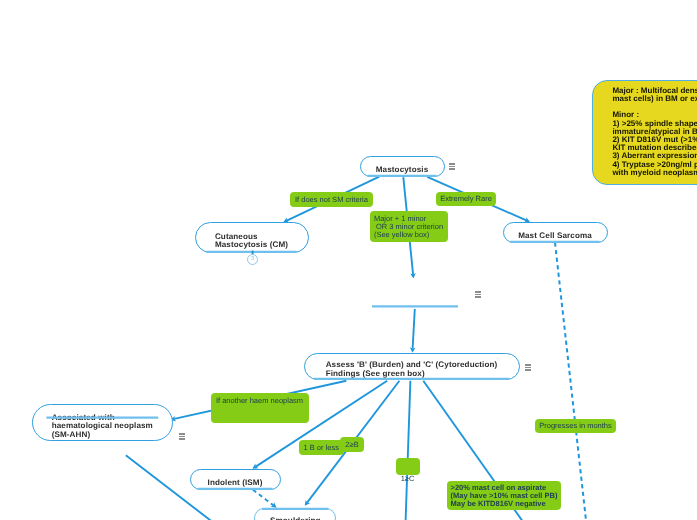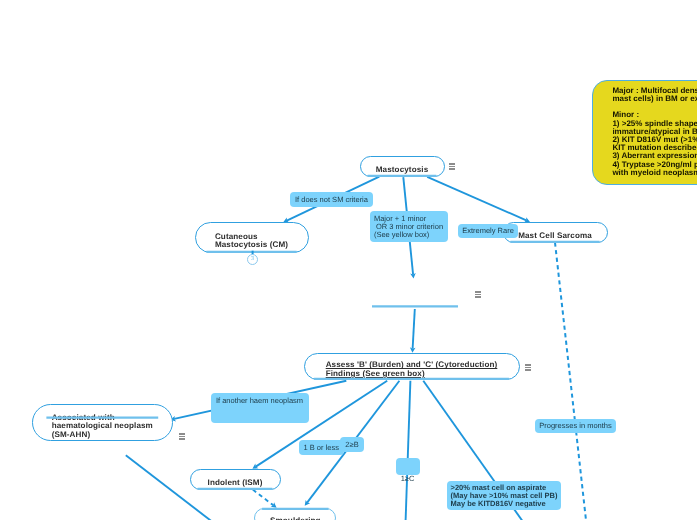--- a/index.html
+++ b/index.html
@@ -9,21 +9,21 @@
        -webkit-font-smoothing:antialiased;text-rendering:geometricPrecision;}
   #canvas{position:absolute;left:0;top:0;width:697px;height:520px;overflow:hidden;background:#fff;}
   #links,#overlay{position:absolute;left:0;top:0;width:697px;height:520px;pointer-events:none;}
   #overlay{z-index:5;}
   .node{position:absolute;box-sizing:border-box;background:#ffffff;
         border:1.5px solid #30A0E0;border-radius:60px;
         color:#2e2e2e;font-weight:bold;font-size:8.1px;
         display:flex;align-items:center;justify-content:center;
         text-align:left;line-height:8.75px;white-space:pre;letter-spacing:0.1px;padding-top:8px;}
   
-  .label{position:absolute;box-sizing:border-box;background:#7dd3fc;
+  .label{position:absolute;box-sizing:border-box;background:#84cc16;
          border-radius:4px;color:#20404f;font-size:7.5px;
          display:flex;align-items:flex-start;justify-content:center;
          line-height:8.1px;white-space:pre;}
   .yellowbox{position:absolute;box-sizing:border-box;background:#E5D81E;
          border:1.5px solid #4FAEE2;border-radius:15px;color:#151500;
          font-weight:bold;font-size:8px;line-height:8.2px;white-space:pre;
          padding:6.3px 0 0 19.4px;letter-spacing:0px;}
   .node-light{border-color:#6FC0EC;border-width:1.6px;}
   .ham{position:absolute;}
   .ham i{display:block;position:absolute;left:0;background:#8C8C8C;width:100%;}
@@ -89,32 +89,32 @@
       <line x1="314.03" y1="378.9" x2="508.97" y2="378.9" stroke="#6FC0EC" stroke-width="2.3"></line>
       <line x1="46.386" y1="417.6" x2="158.214" y2="417.6" stroke="#6FC0EC" stroke-width="2.2"></line>
       <line x1="197.69" y1="488.9" x2="272.31" y2="488.9" stroke="#6FC0EC" stroke-width="2.3"></line>
       <line x1="262.1" y1="508.8" x2="328.5" y2="508.8" stroke="#6FC0EC" stroke-width="2.2"></line>
       <line x1="252.6" y1="250.7" x2="252.6" y2="254.49999999999997" stroke="#1F96DC" stroke-width="2"></line>
     </svg>
 <div class="node" id="node-mastocytosis" style="left: 359.5px; top: 155.5px; width: 85px; height: 21px;"><span>Mastocytosis</span></div>
     <div class="node" id="node-cm" style="left: 194.5px; top: 222px; width: 114px; height: 30.5px;"><span>Cutaneous
 Mastocytosis (CM)</span></div>
     <div class="node" id="node-mcs" style="left: 502.5px; top: 222px; width: 105px; height: 20.5px;"><span>Mast Cell Sarcoma</span></div>
-    <div class="node" id="node-assess" style="left: 303.5px; top: 352.5px; width: 216px; height: 27px; text-decoration: underline;"><span>Assess 'B' (Burden) and 'C' (Cytoreduction)
+    <div class="node" id="node-assess" style="left: 303.5px; top: 352.5px; width: 216px; height: 27px;"><span>Assess 'B' (Burden) and 'C' (Cytoreduction)
 Findings (See green box)</span></div>
     <div class="node" id="node-smahn" style="left: 31.8px; top: 404px; width: 141px; height: 37.4px;"><span>Associated with
 haematological neoplasm
 (SM-AHN)</span></div>
     <div class="node" id="node-ism" style="left: 189.5px; top: 468.5px; width: 91px; height: 21px;"><span>Indolent (ISM)</span></div>
     <div class="node node-light" id="node-ssm" style="left: 254.3px; top: 507.8px; width: 82px; height: 20px;"><span>Smouldering</span></div>
     <div class="label" id="label-if-not-sm" style="left: 290px; top: 192px; width: 83px; height: 14.5px; padding-top: 3.9px;"><span>If does not SM criteria</span></div>
     <div class="label" id="label-major-minor" style="left: 369.5px; top: 211px; width: 78px; height: 31px; padding-top: 4.05px;"><span>Major + 1 minor
  OR 3 minor criterion
 (See yellow box)</span></div>
-    <div class="label" id="label-extremely-rare" style="left: 458px; top: 191.5px; width: 60px; height: 14.5px; padding-top: 3.9px; margin-top: 32px;"><span>Extremely Rare</span></div>
+    <div class="label" id="label-extremely-rare" style="left: 436px; top: 191.5px; width: 60px; height: 14.5px; padding-top: 3.9px;"><span>Extremely Rare</span></div>
     <div class="label" id="label-if-another-haem" style="left: 210.5px; top: 393px; width: 98px; height: 30px; padding-top: 3.9px;"><span>If another haem neoplasm</span></div>
     <div class="label" id="label-1b-or-less" style="left: 299px; top: 440px; width: 44.5px; height: 15px; padding-top: 4.15px;"><span>1 B or less</span></div>
     <div class="label" id="label-2geb" style="left: 340px; top: 436.5px; width: 24px; height: 15px; padding-top: 4.15px;"><span>2≥B</span></div>
     <div class="label" id="label-1gec" style="left: 395.5px; top: 458px; width: 24px; height: 14.5px; padding-top: 17px;"><span>1≥C</span></div>
     <div class="label" id="label-mast-cell-aspirate" style="left: 447px; top: 480.5px; width: 114px; height: 29px; padding-top: 3.05px; font-weight: bold;"><span>&gt;20% mast cell on aspirate
 (May have &gt;10% mast cell PB)
 May be KITD816V negative</span></div>
     <div class="label" id="label-progresses" style="left: 535px; top: 418.5px; width: 81px; height: 14.5px; padding-top: 3.9px;"><span>Progresses in months</span></div>
     <div class="ham" style="left: 448.9px; top: 163px; width: 6.3px; height: 7.1px;">
       <i style="top:0px;height:1.7px"></i>

